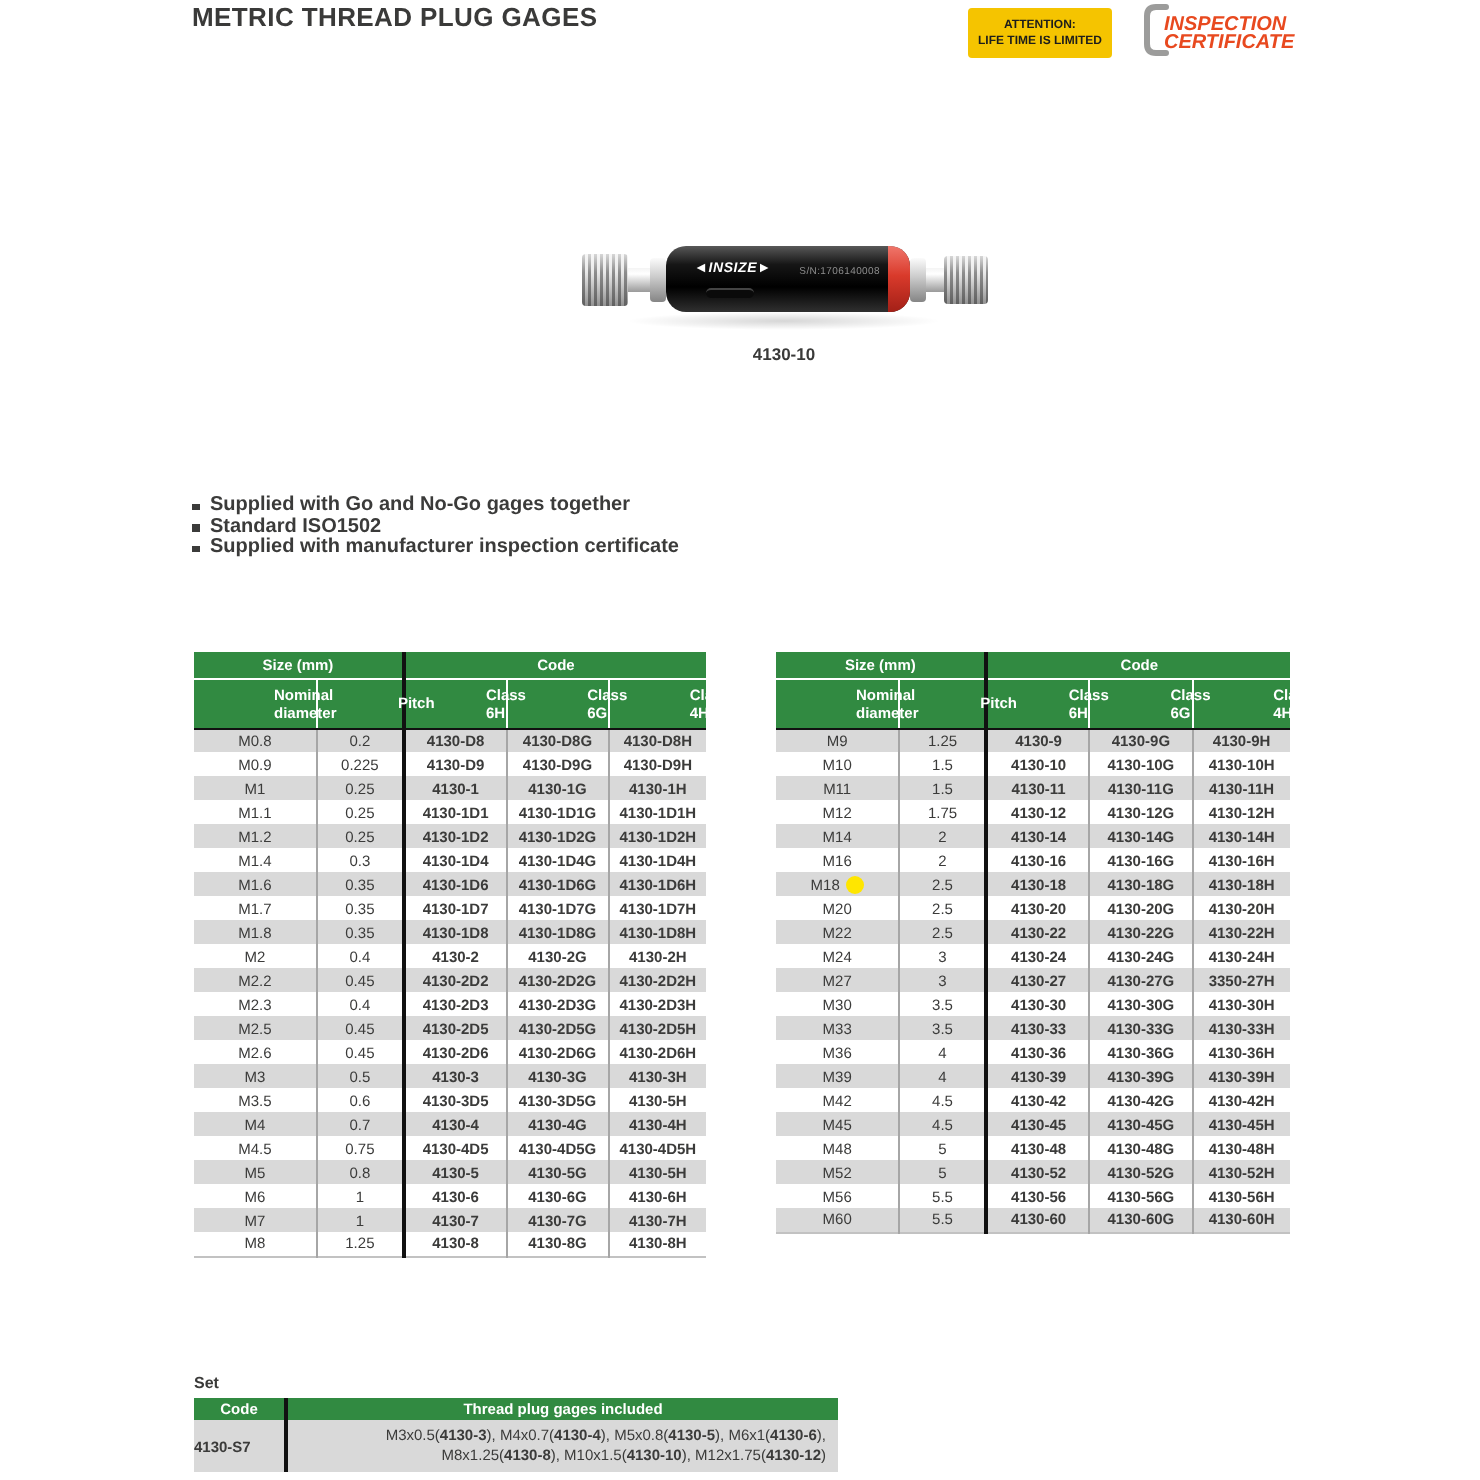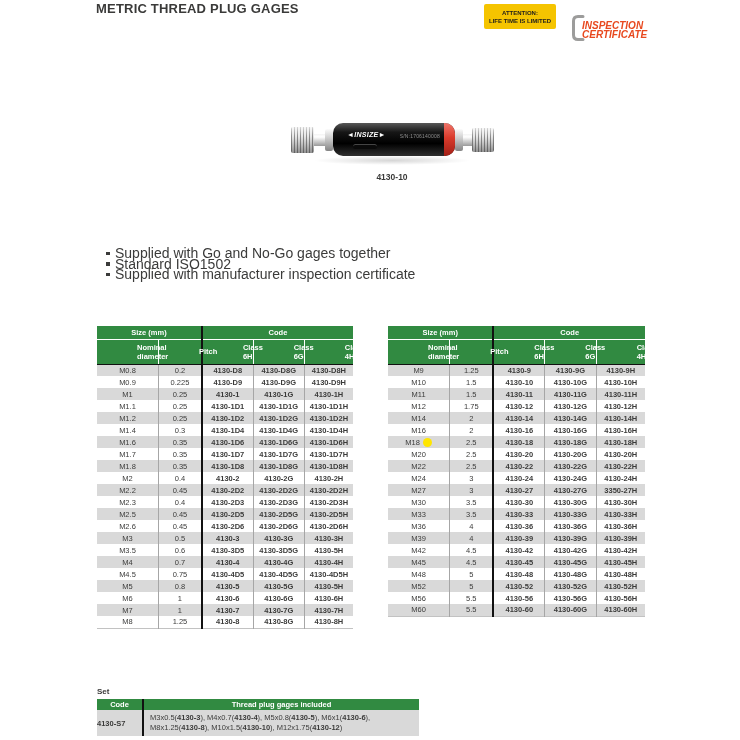--- a/index.html
+++ b/index.html
@@ -17,21 +17,21 @@
   *{margin:0;padding:0;box-sizing:border-box;}
   html,body{background:#ffffff;}
   body{font-family:"Liberation Sans", sans-serif;color:var(--text-dark);}
   .page{position:relative;width:740px;height:740px;background:#fff;overflow:hidden;}
 
   
   .title{position:absolute;left:96px;top:1px;font-size:13px;font-weight:bold;letter-spacing:.2px;color:#3a3a39;}
   .attention-badge{position:absolute;left:484px;top:4px;width:72px;height:25px;background:var(--badge-yellow);
     border-radius:2px;display:flex;flex-direction:column;align-items:center;justify-content:center;
     font-size:6px;font-weight:bold;color:#1d1d1b;line-height:8px;text-align:center;}
-  .cert-logo{position:absolute;left:571px;top:16px;height:28px;display:flex;align-items:center;justify-content:center;}
+  .cert-logo{position:absolute;left:571px;top:3px;height:28px;display:flex;align-items:center;justify-content:center;}
   .cert-text{margin-left:-3px;font-size:10px;line-height:9.5px;font-weight:bold;font-style:italic;
     color:var(--logo-orange);letter-spacing:0;}
 
   
   .gage{position:absolute;left:289px;top:118px;width:206px;height:70px;}
   .gage-shadow{position:absolute;left:24px;right:24px;top:38px;height:9px;
     background:radial-gradient(ellipse at center, rgba(0,0,0,.16), rgba(0,0,0,0) 70%);}
   .thread{position:absolute;border-radius:2px;
     background:
       linear-gradient(180deg, rgba(255,255,255,.65), rgba(255,255,255,0) 35%, rgba(40,40,40,.45)),
@@ -47,21 +47,21 @@
   .handle{position:absolute;left:44px;top:5px;width:122px;height:33px;border-radius:10px;
     background:linear-gradient(180deg,#585858 0%,#161616 28%,#000 62%,#303030 100%);}
   .red-band{position:absolute;right:0;top:0;bottom:0;width:11px;border-radius:0 10px 10px 0;
     background:linear-gradient(180deg,#f0766b,var(--gage-red) 45%,#a32017);}
   .brand{position:absolute;left:14px;top:8px;font-size:7px;font-weight:bold;font-style:italic;color:#fff;letter-spacing:.3px;}
   .serial{position:absolute;right:15px;top:10px;font-size:5px;color:#8e8e8e;letter-spacing:.2px;}
   .slot{position:absolute;left:20px;bottom:7px;width:24px;height:5px;background:#0a0a0a;border-radius:3px;border-top:1px solid #444;}
   .gage-caption{position:absolute;left:0;top:54px;width:100%;text-align:center;font-size:8.5px;font-weight:bold;color:#3a3a39;}
 
   
-  .features{position:absolute;left:106px;top:248px;list-style:none;font-size:14px;line-height:10.5px;}
+  .features{position:absolute;left:96px;top:248px;list-style:none;font-size:10px;line-height:10.5px;font-weight:bold;}
   .features li{position:relative;padding-left:9px;}
   .features li::before{content:"";position:absolute;left:0;top:3.5px;width:3.5px;height:3.5px;background:#3b3b3a;}
 
   
   .gage-table{position:absolute;border-collapse:collapse;table-layout:fixed;font-size:7.5px;color:var(--text-dark);
     border-bottom:1px solid #c2c2c2;}
   .gage-table.left{left:97px;top:326px;width:256px;}
   .gage-table.right{left:388px;top:326px;width:257px;}
   .gage-table col.c1{width:24%;} .gage-table col.c2{width:17%;}
   .gage-table col.c3{width:20%;} .gage-table col.c4{width:20%;} .gage-table col.c5{width:19%;}
@@ -80,21 +80,21 @@
 
   
   .set-section{position:absolute;left:97px;top:687px;width:356px;}
   .set-label{font-size:8px;font-weight:bold;margin-bottom:3px;color:#3a3a39;}
   .set-table{border-collapse:collapse;table-layout:fixed;width:322px;font-size:7.5px;color:var(--text-dark);}
   .set-table col.sc1{width:46px;}
   .set-table th{background:var(--header-green);color:#fff;font-weight:bold;height:11px;text-align:center;}
   .set-table .desc-start{border-left:2px solid var(--divider-black);text-align:center;}
   .set-table td{background:var(--row-stripe);vertical-align:middle;}
   .set-table td.code-cell{font-weight:bold;}
-  .set-table td.desc-cell{padding:3px 6px;line-height:10px;text-align:left;}
+  .set-table td.desc-cell{padding:3px 6px;line-height:10px;text-align:right;}
 </style>
 </head>
 <body>
 
 <div class="page">
 
   <h1 class="title">METRIC THREAD PLUG GAGES</h1>
 
   <div class="attention-badge">
     <div>ATTENTION:</div>

